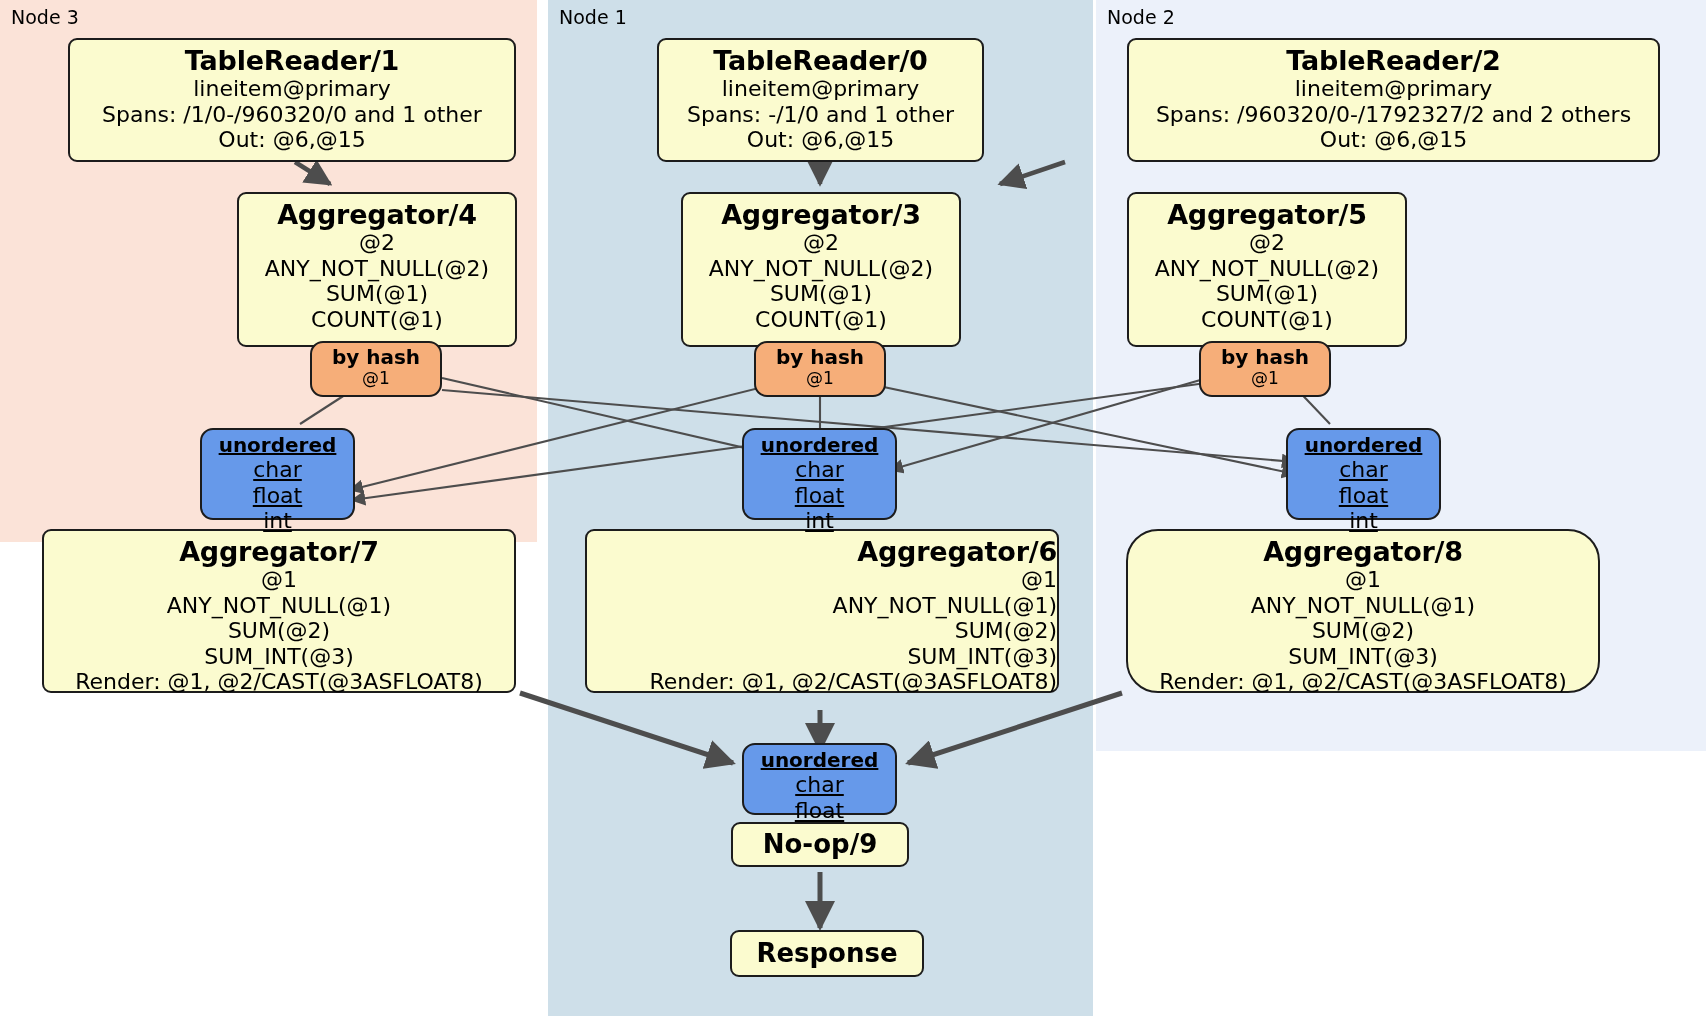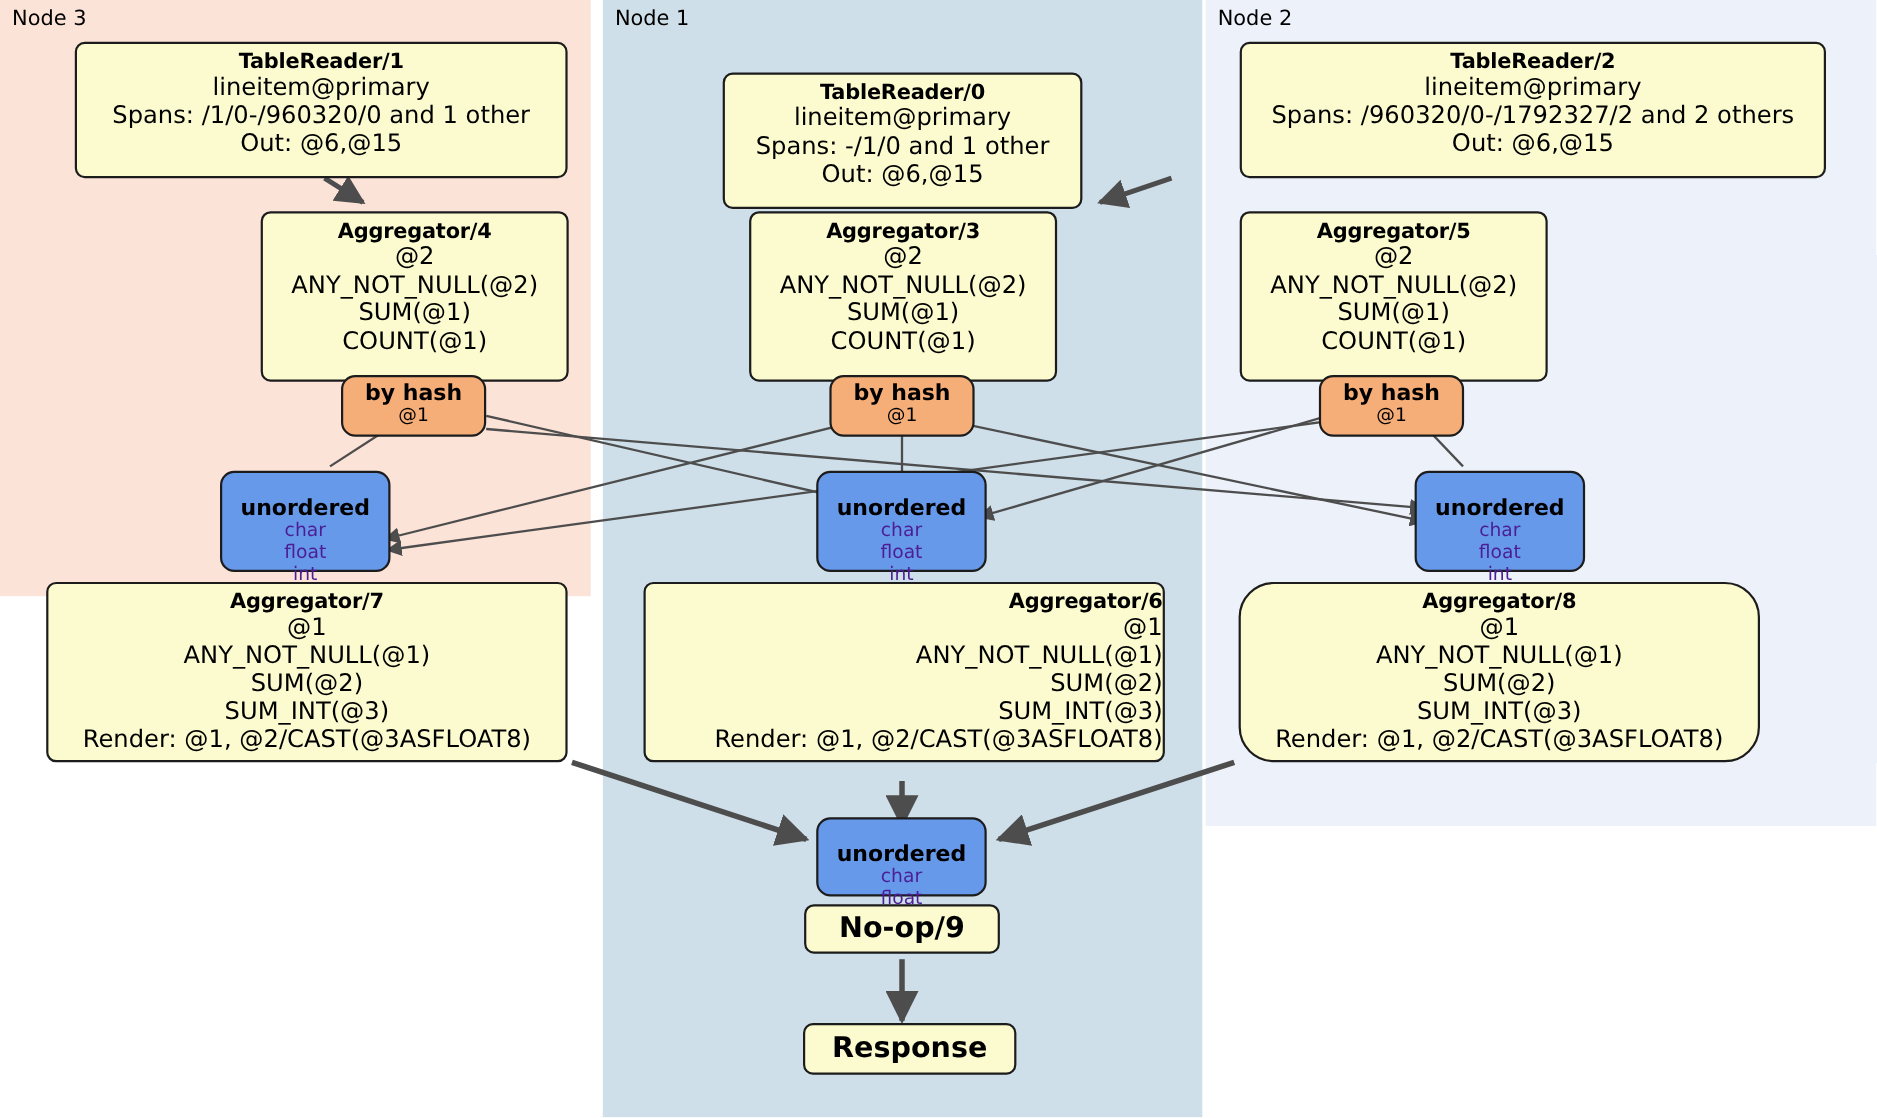--- a/index.html
+++ b/index.html
@@ -54,21 +54,21 @@
     overflow: visible;
     white-space: nowrap;
   }
   .proc {
     background: #fbfbcf;
     border-radius: 9px;
     padding-top: 5px;
   }
   .proc .title {
     font-weight: bold;
-    font-size: 19px;
+    font-size: 27px;
     color: #000;
     letter-spacing: -0.2px;
   }
   .proc .line {
     font-size: 22px;
     color: #000;
   }
   .router {
     background: #f6ae79;
     border-radius: 13px;
@@ -80,31 +80,32 @@
     font-size: 20px;
     color: #000;
   }
   .router .line {
     font-size: 17px;
     color: #000;
   }
   .synch {
     background: #6699ea;
     border-radius: 13px;
-    padding-top: 20px;
+    padding-top: 4px;
     z-index: 5;
+    text-decoration: underline;
   }
   .synch .title {
     font-weight: bold;
     font-size: 20px;
     color: #000;
   }
   .synch .line {
-    font-size: 17px;
-    color: #4c1d95;
+    font-size: 22px;
+    color: #000000;
   }
   .small-proc {
     background: #fbfbcf;
     border-radius: 9px;
     border: 2px solid #1c1c1c;
     z-index: 7;
     display: flex;
     align-items: center;
     justify-content: center;
   }
@@ -169,21 +170,21 @@
     </g>
   </svg>
 
   <div class="box proc" style="left:68px; top:38px; width:448px; height:124px;">
     <div class="title">TableReader/1</div>
     <div class="line">lineitem@primary</div>
     <div class="line">Spans: /1/0-/960320/0 and 1 other</div>
     <div class="line">Out: @6,@15</div>
   </div>
 
-  <div class="box proc" style="left:657px; top:38px; width:327px; height:124px;margin-top:28px;">
+  <div class="box proc" style="left:657px; top:38px; width:327px; height:124px;">
     <div class="title">TableReader/0</div>
     <div class="line">lineitem@primary</div>
     <div class="line">Spans: -/1/0 and 1 other</div>
     <div class="line">Out: @6,@15</div>
   </div>
 
   <div class="box proc" style="left:1127px; top:38px; width:533px; height:124px;">
     <div class="title">TableReader/2</div>
     <div class="line">lineitem@primary</div>
     <div class="line">Spans: /960320/0-/1792327/2 and 2 others</div>

